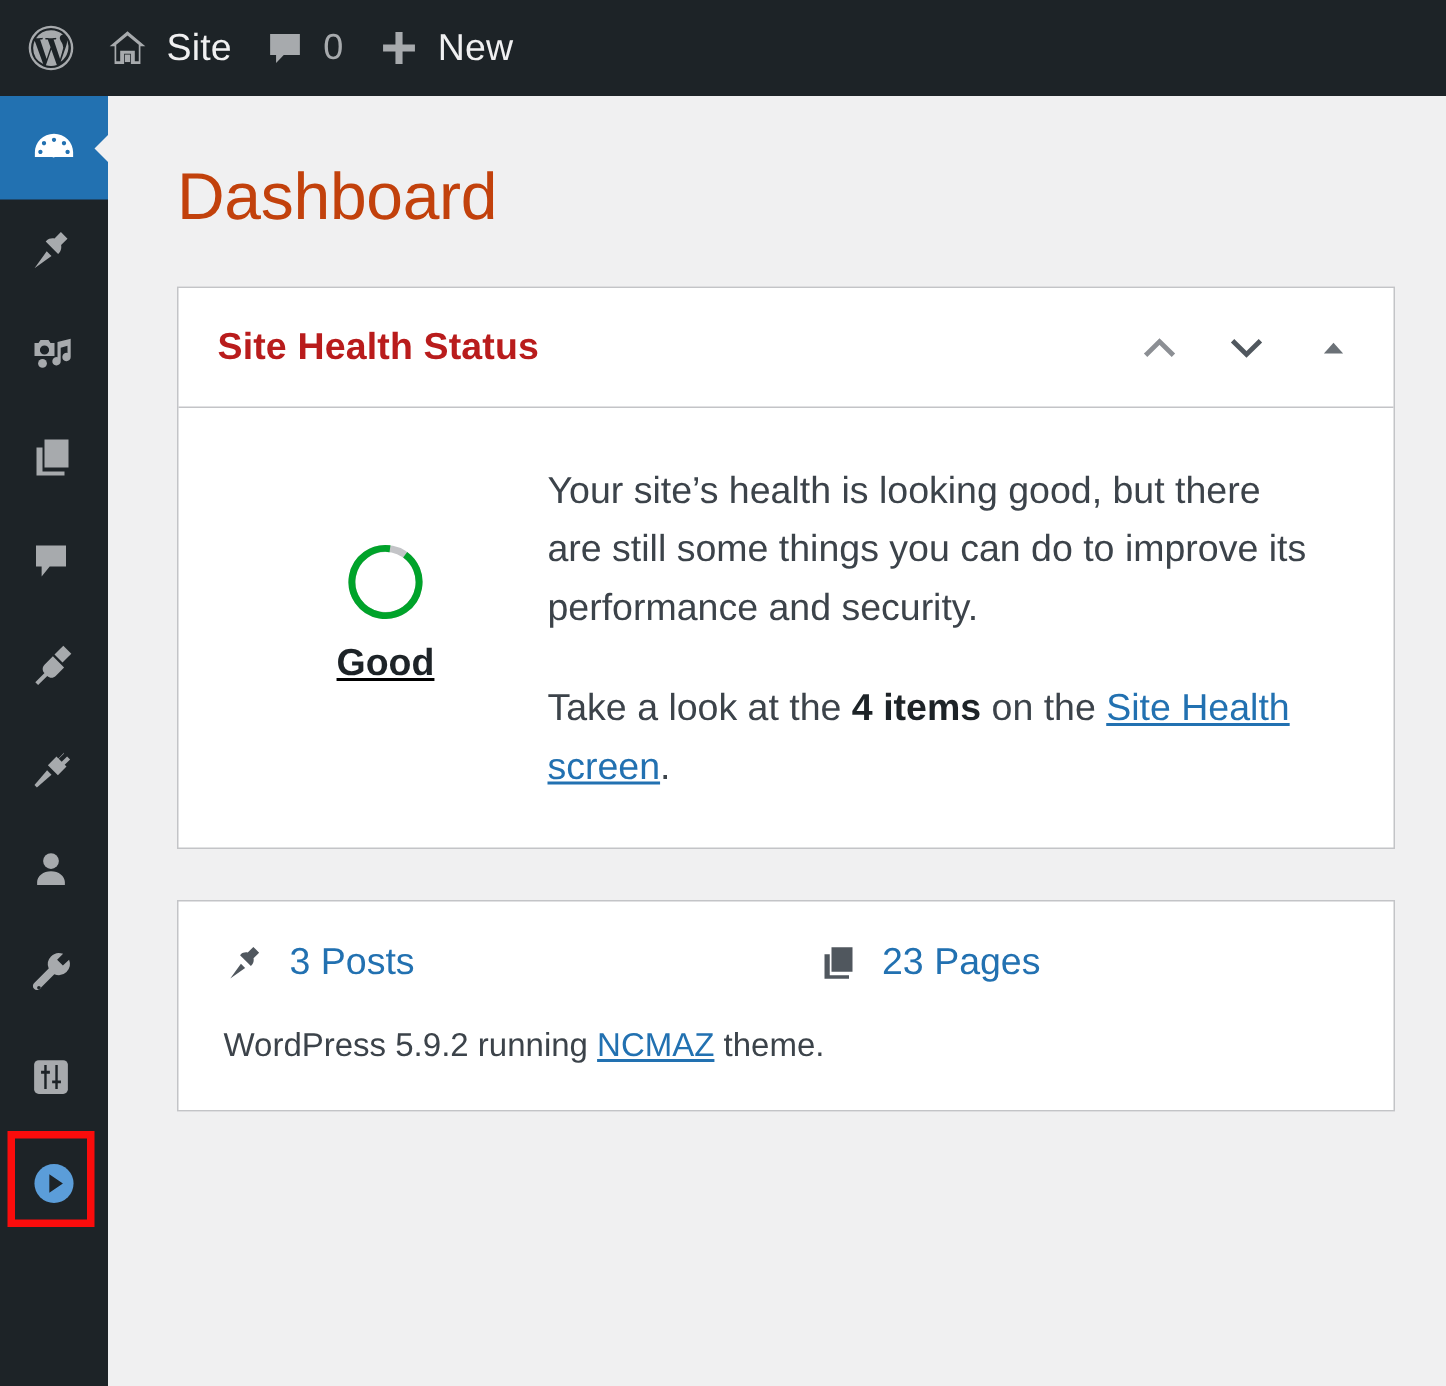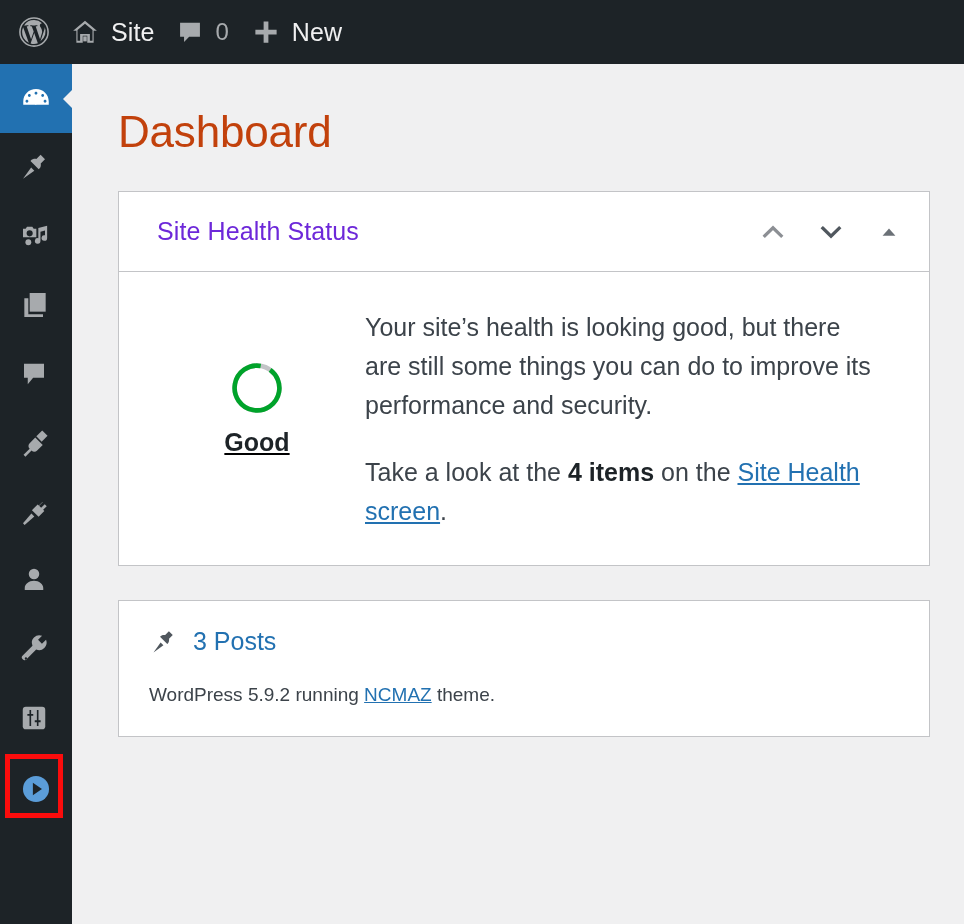--- a/index.html
+++ b/index.html
@@ -112,23 +112,23 @@
     display: flex;
     align-items: center;
     justify-content: space-between;
     border-bottom: 1px solid #c3c4c7;
     padding: 0 20px 0 26px;
     height: 80px;
     box-sizing: border-box;
   }
   .postbox-title {
     font-size: 25px;
-    font-weight: normal;
-    color: #6d28d9;
-    margin: 12px;
+    font-weight: bold;
+    color: #b91c1c;
+    margin: 0;
     letter-spacing: .1px;
   }
   .handle-actions {
     display: flex;
     align-items: center;
     gap: 18px;
   }
   .handle-btn {
     width: 40px; height: 40px;
     display: flex;
@@ -190,21 +190,21 @@
     display: flex;
     align-items: center;
     gap: 14px;
     font-size: 25px;
     cursor: pointer;
   }
   .glance-item:first-child { width: 395px; }
   .glance-item .g-ico { display: flex; align-items: center; justify-content: center; width: 30px; }
   .glance-item .g-label { color: #2271b1; }
   .glance-version {
-    font-size: 19px;
+    font-size: 22px;
     color: #3c434a;
   }
 </style>
 </head>
 <body>
 
 <div id="admin-bar">
 
   <div class="ab-item logo">
     <span class="ab-ico">
@@ -391,18 +391,27 @@
     <div class="postbox-body glance-body">
       <div class="glance-items">
         <div class="glance-item">
           <span class="g-ico">
             <svg width="28" height="28" viewBox="0 0 24 24">
               <path fill="#50575e" d="M16.2 2.8 13 6c-1.5-.3-3 .1-3.9 1l-.5.5 6.2 6.2.5-.5c.9-.9 1.3-2.4 1-3.9l3.2-3.2-3.3-3.3ZM9.1 12.4 3 20.9l8.5-6.1-2.4-2.4Z"></path>
             </svg>
           </span>
           <span class="g-label">3 Posts</span>
         </div>
+        <div class="glance-item">
+          <span class="g-ico">
+            <svg width="28" height="28" viewBox="0 0 24 24">
+              <path fill="#50575e" d="M8 3h12v14H8V3Z"></path>
+              <path fill="#50575e" d="M4 7h3v12h11v2H4V7Z"></path>
+            </svg>
+          </span>
+          <span class="g-label">23 Pages</span>
+        </div>
       </div>
       <div class="glance-version"><span>WordPress 5.9.2 running </span><a class="wp-link">NCMAZ</a><span> theme.</span></div>
     </div>
   </div>
 
 </div>
 
 </body></html>

